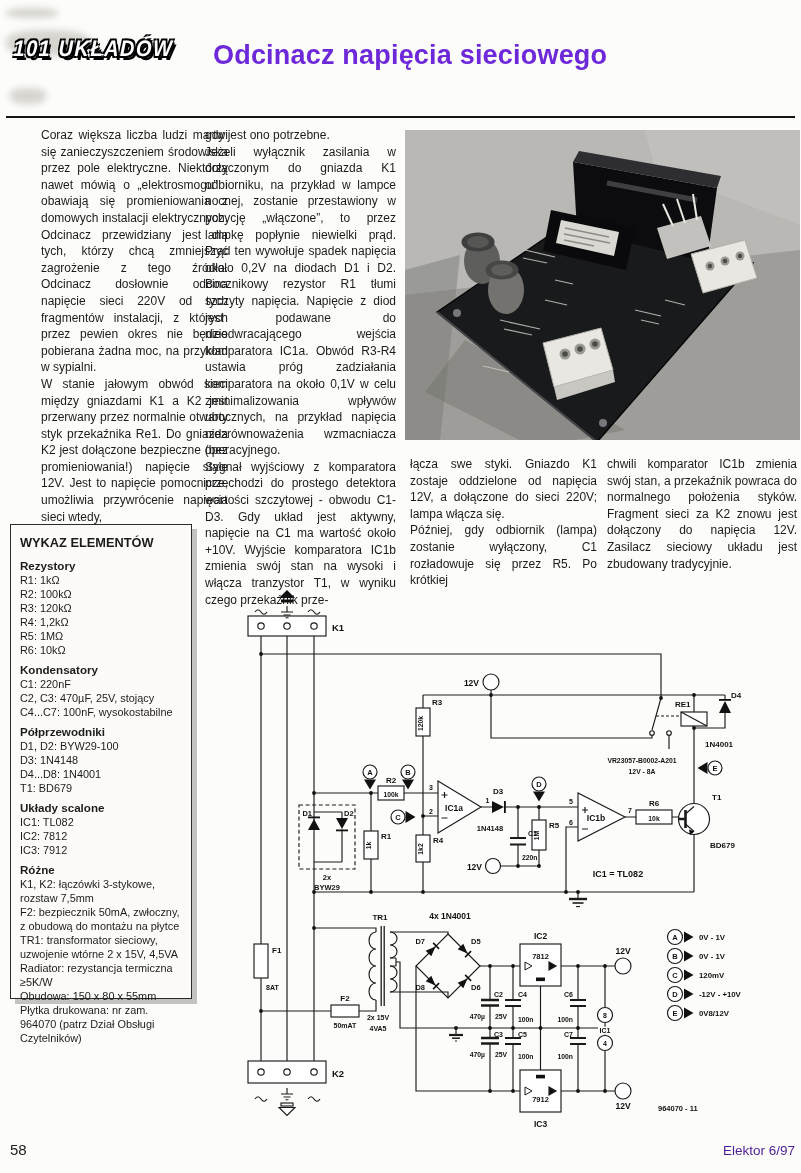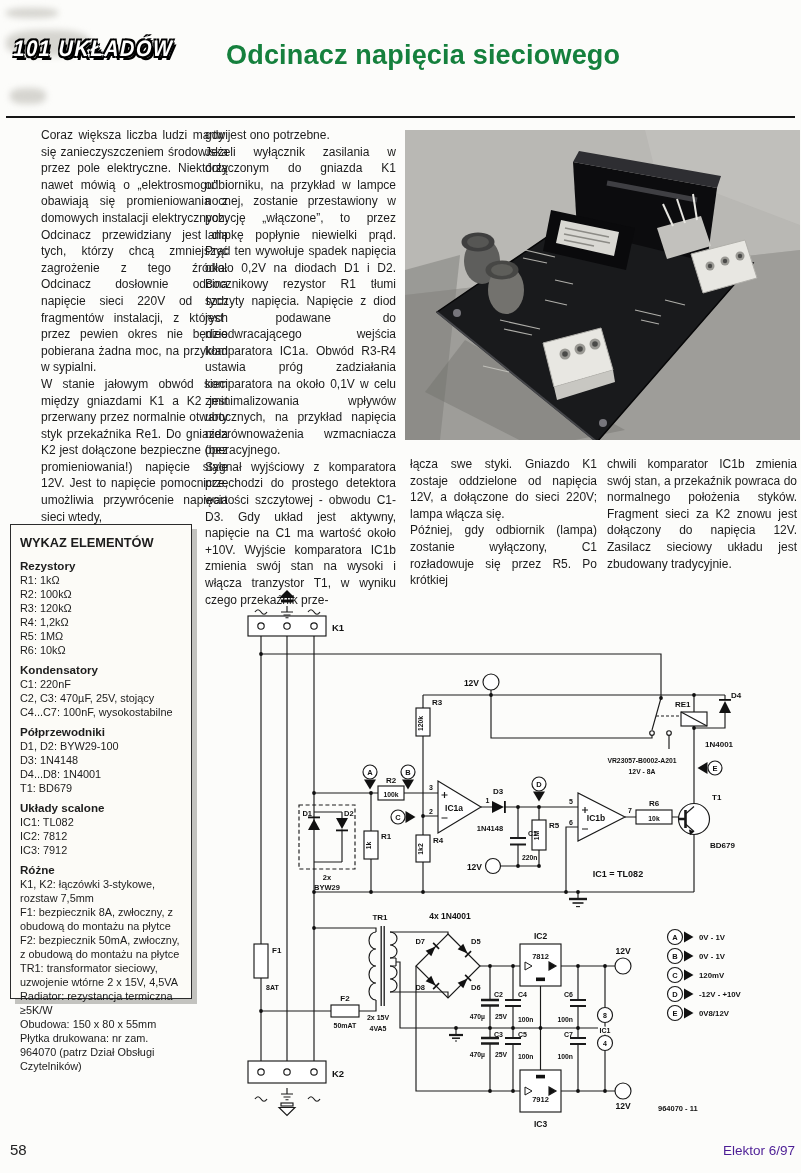--- a/index.html
+++ b/index.html
@@ -2,21 +2,21 @@
 <html><head>
 <meta charset="utf-8">
 <style>
   html,body{margin:0;padding:0;background:#e9e8e4;}
   .page{position:relative;width:801px;height:1173px;background:#fcfcfa;overflow:hidden;
         font-family:"Liberation Sans",sans-serif;color:#1c1c1c;}
   .smudge{position:absolute;background:#d6d5d0;filter:blur(3px);border-radius:40%;}
   .badge{position:absolute;left:14px;top:36px;font-style:italic;font-weight:800;font-size:20px;
          letter-spacing:1.5px;color:#fff;transform:scaleY(1.12) skewX(-2deg);transform-origin:left top;
          text-shadow:-1.5px -1.5px 0 #000,1.5px -1.5px 0 #000,-1.5px 1.5px 0 #000,1.5px 1.5px 0 #000,3px 3px 0 #000;}
-  .title{position:absolute;left:226px;top:40px;font-size:27px;font-weight:bold;color:#15803d;letter-spacing:.2px;}
+  .title{position:absolute;left:213px;top:40px;font-size:27px;font-weight:bold;color:#6d28d9;letter-spacing:.2px;}
   .hrule{position:absolute;left:6px;top:116px;width:789px;height:2px;background:#161616;}
   .bodycol{position:absolute;font-size:12px;line-height:16.6px;text-align:justify;color:#1b1b1b;}
   .bodycol p{margin:0;}
   .c1{left:4px;top:127px;width:187px;margin-left:37px;}
   .c2{left:205px;top:127px;width:191px;}
   .c3{left:410px;top:456px;width:187px;}
   .c4{left:607px;top:456px;width:190px;}
   .photo{position:absolute;left:405px;top:130px;width:395px;height:310px;}
   .partsbox{position:absolute;left:10px;top:524px;width:182px;height:475px;box-sizing:border-box;
             border:1.4px solid #2b2b2b;background:#fcfbf7;padding:10px 9px;
@@ -143,21 +143,20 @@
     <div class="pl-i">D1, D2: BYW29-100</div>
     <div class="pl-i">D3: 1N4148</div>
     <div class="pl-i">D4...D8: 1N4001</div>
     <div class="pl-i">T1: BD679</div>
     <div class="pl-h">Układy scalone</div>
     <div class="pl-i">IC1: TL082</div>
     <div class="pl-i">IC2: 7812</div>
     <div class="pl-i">IC3: 7912</div>
     <div class="pl-h">Różne</div>
     <div class="pl-i">K1, K2: łączówki 3-stykowe, rozstaw 7,5mm</div>
-    <div class="pl-i">F1: bezpiecznik 8A, zwłoczny, z obudową do montażu na płytce</div>
     <div class="pl-i">F2: bezpiecznik 50mA, zwłoczny, z obudową do montażu na płytce</div>
     <div class="pl-i">TR1: transformator sieciowy, uzwojenie wtórne 2 x 15V, 4,5VA</div>
     <div class="pl-i">Radiator: rezystancja termiczna ≥5K/W</div>
     <div class="pl-i">Obudowa: 150 x 80 x 55mm</div>
     <div class="pl-i">Płytka drukowana: nr zam. 964070 (patrz Dział Obsługi Czytelników)</div>
   </div>
 
   <svg class="schem" viewBox="0 0 572 552">
     <g stroke="#1a1a1a" stroke-width="1.15" fill="none">
 

